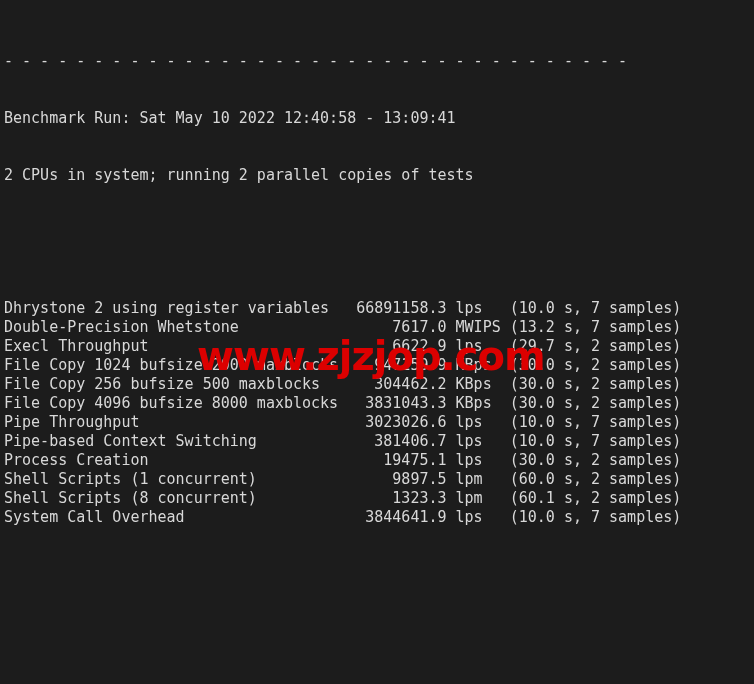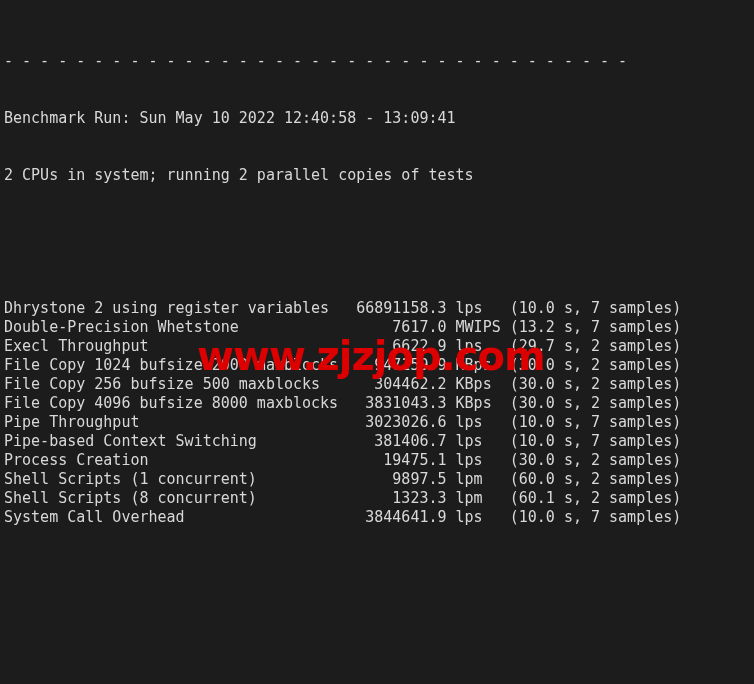--- a/index.html
+++ b/index.html
@@ -62,21 +62,21 @@
   }
 </style>
 </head>
 <body>
 
 <div id="terminal">
 
   <div class="term-lines">
 
     <div class="line">- - - - - - - - - - - - - - - - - - - - - - - - - - - - - - - - - - -</div>
-    <div class="line">Benchmark Run: Sun May 10 2022 12:40:58 - 13:09:41</div>
+    <div class="line">Benchmark Run: Sat May 10 2022 12:40:58 - 13:09:41</div>
     <div class="line">2 CPUs in system; running 2 parallel copies of tests</div>
     <div class="line blank"> </div>
 
     <div id="raw-results"><div class="line">Dhrystone 2 using register variables   66891158.3 lps   (10.0 s, 7 samples)</div><div class="line">Double-Precision Whetstone                 7617.0 MWIPS (13.2 s, 7 samples)</div><div class="line">Execl Throughput                           6622.9 lps   (29.7 s, 2 samples)</div><div class="line">File Copy 1024 bufsize 2000 maxblocks    947159.9 KBps  (30.0 s, 2 samples)</div><div class="line">File Copy 256 bufsize 500 maxblocks      304462.2 KBps  (30.0 s, 2 samples)</div><div class="line">File Copy 4096 bufsize 8000 maxblocks   3831043.3 KBps  (30.0 s, 2 samples)</div><div class="line">Pipe Throughput                         3023026.6 lps   (10.0 s, 7 samples)</div><div class="line">Pipe-based Context Switching             381406.7 lps   (10.0 s, 7 samples)</div><div class="line">Process Creation                          19475.1 lps   (30.0 s, 2 samples)</div><div class="line">Shell Scripts (1 concurrent)               9897.5 lpm   (60.0 s, 2 samples)</div><div class="line">Shell Scripts (8 concurrent)               1323.3 lpm   (60.1 s, 2 samples)</div><div class="line">System Call Overhead                    3844641.9 lps   (10.0 s, 7 samples)</div></div>
 
     <div class="line blank"> </div>
 
     
     
     

